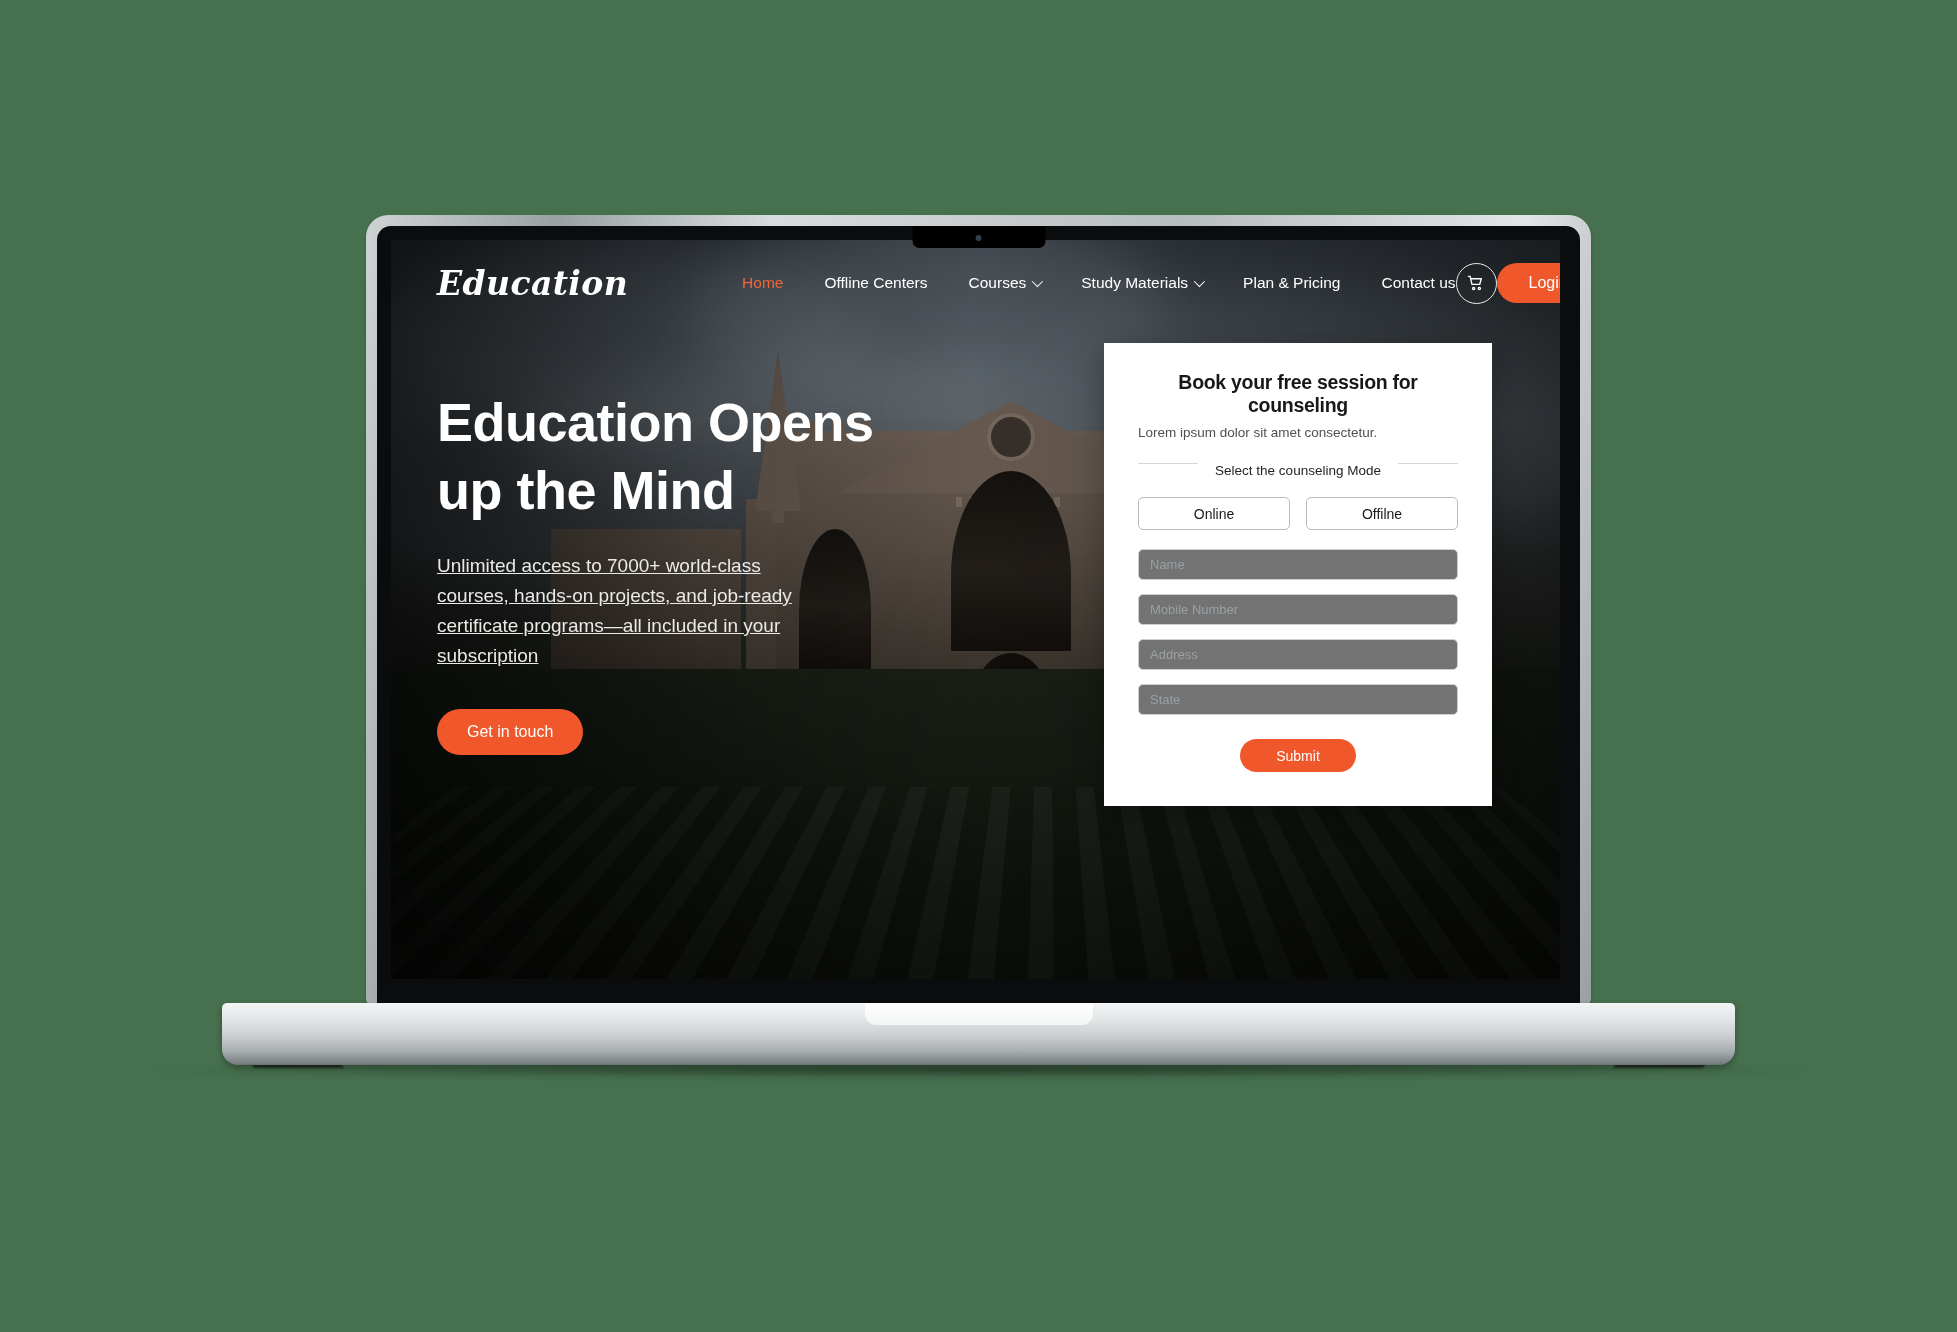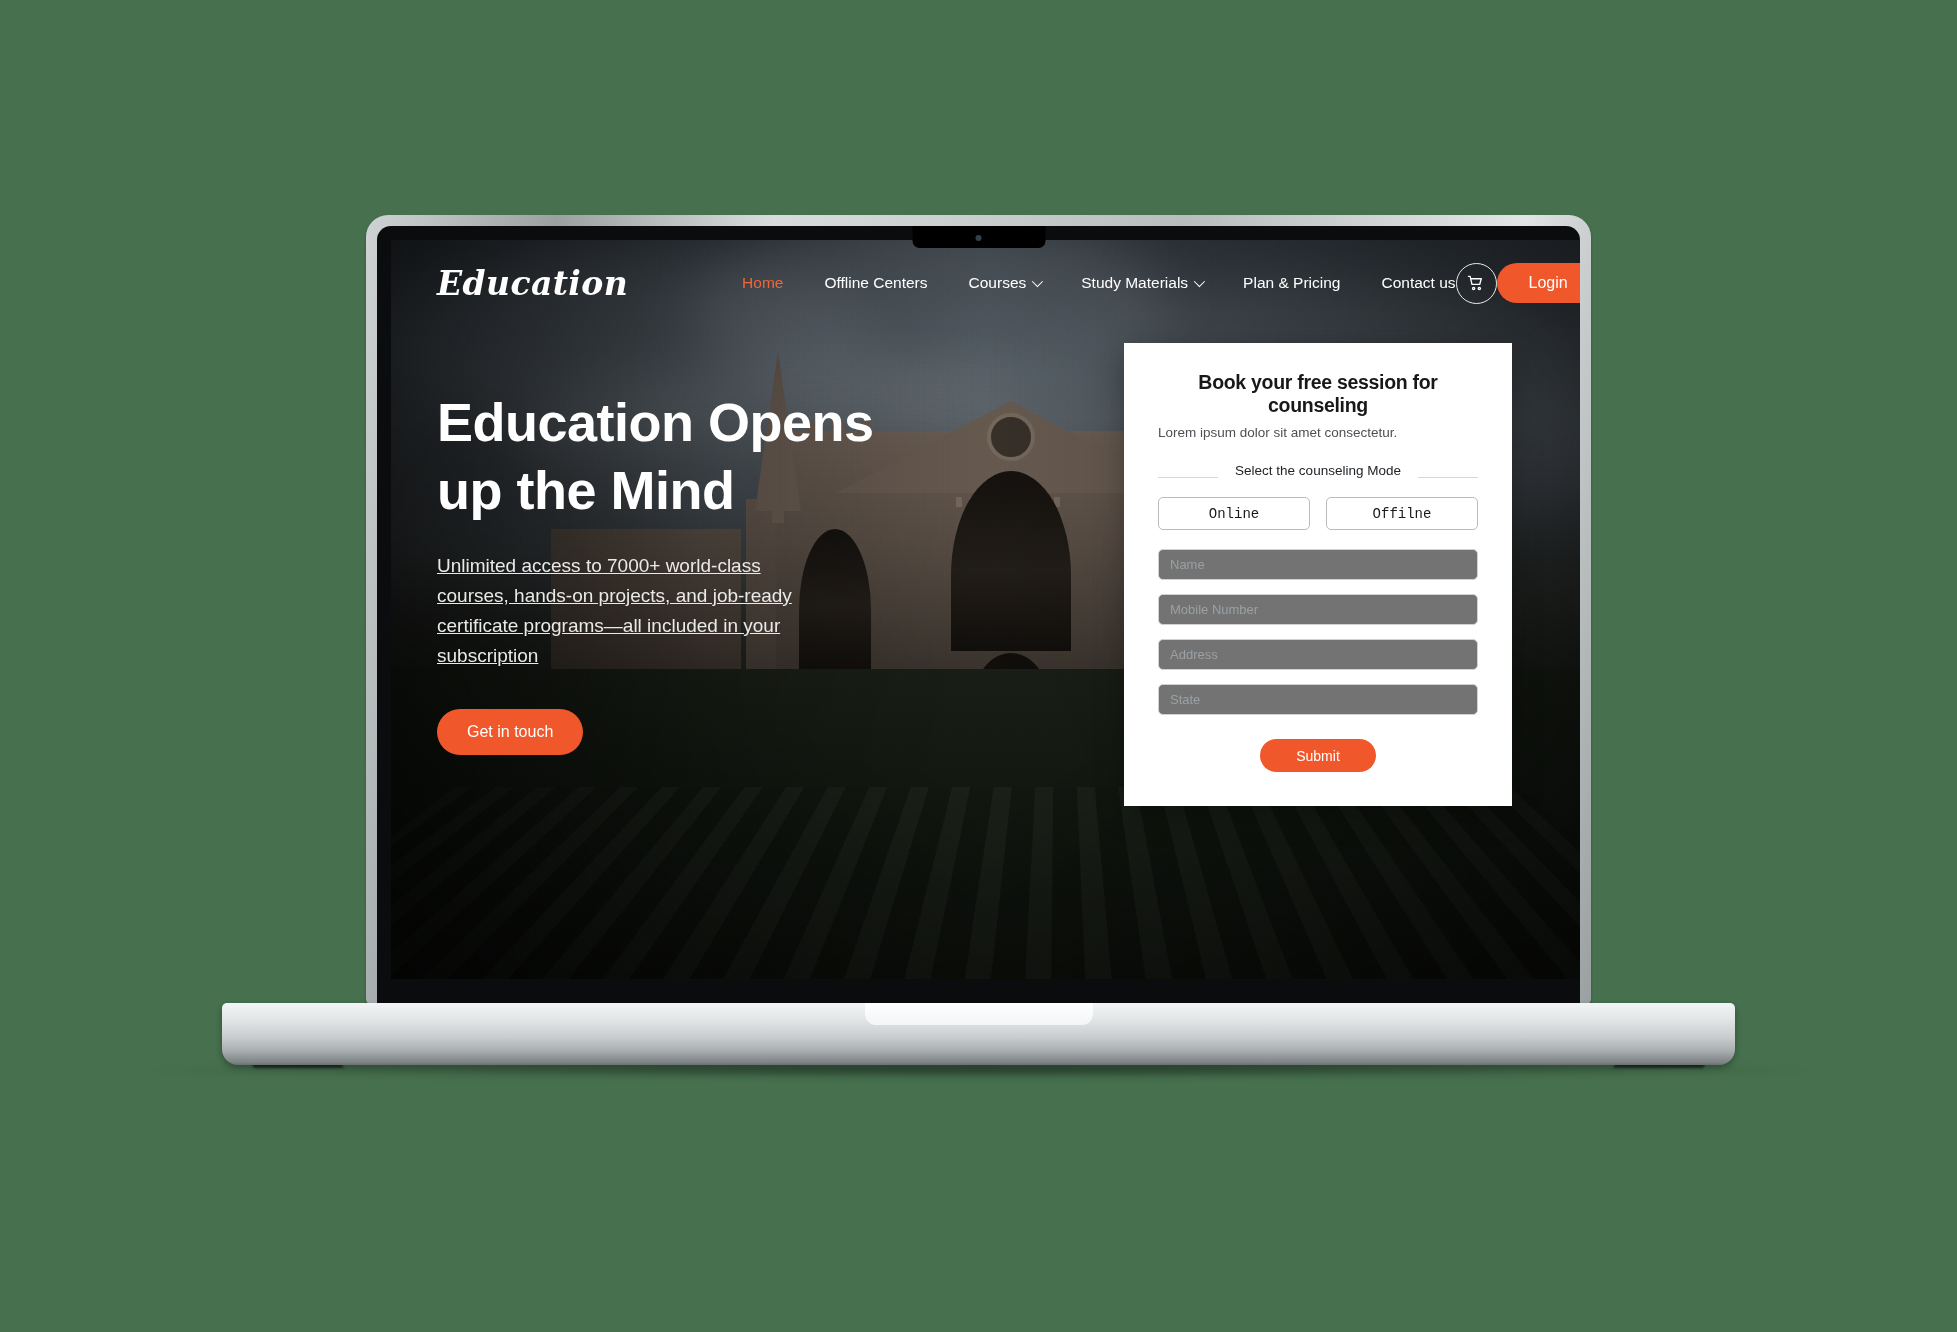--- a/index.html
+++ b/index.html
@@ -34,21 +34,21 @@
     padding: 11px 11px 0 11px;
     box-shadow: 0 2px 3px rgba(0,0,0,.25);
   }
 
   .bezel {
     position: relative;
     width: 100%;
     height: 100%;
     background: #0a0c0d;
     border-radius: 14px 14px 2px 2px;
-    padding: 14px 0 26px 14px;
+    padding: 14px 20px 26px 14px;
   }
 
   .notch {
     position: absolute;
     left: 50%;
     top: 0;
     transform: translateX(-50%);
     width: 133px;
     height: 22px;
     background: #000;
@@ -393,21 +393,21 @@
   }
   .card-sub {
     margin-top: 8px;
     font-size: 13.5px;
     color: #4c5054;
     text-align: left;
   }
   .divider {
     margin-top: 23px;
     display: flex;
-    align-items: flex-end;
+    align-items: flex-start;
     gap: 17px;
   }
   .divider .rule {
     flex: 1;
     height: 1px;
     background: #d6d6d6;
   }
   .divider .dlabel {
     font-size: 13.5px;
     color: #222528;
@@ -419,21 +419,21 @@
     gap: 16px;
   }
   .mode-btn {
     flex: 1;
     height: 33px;
     border: 1px solid #b9bcbe;
     border-radius: 5px;
     background: #fff;
     font-size: 14px;
     color: #17191b;
-    font-family: Liberation Mono, monospace;
+    font-family: Liberation Sans, sans-serif;
     cursor: pointer;
   }
   .field {
     margin-top: 14px;
     width: 100%;
     height: 31px;
     border: 1px solid #cfd2d4;
     border-radius: 5px;
     padding: 0 11px;
     font-size: 13px;

